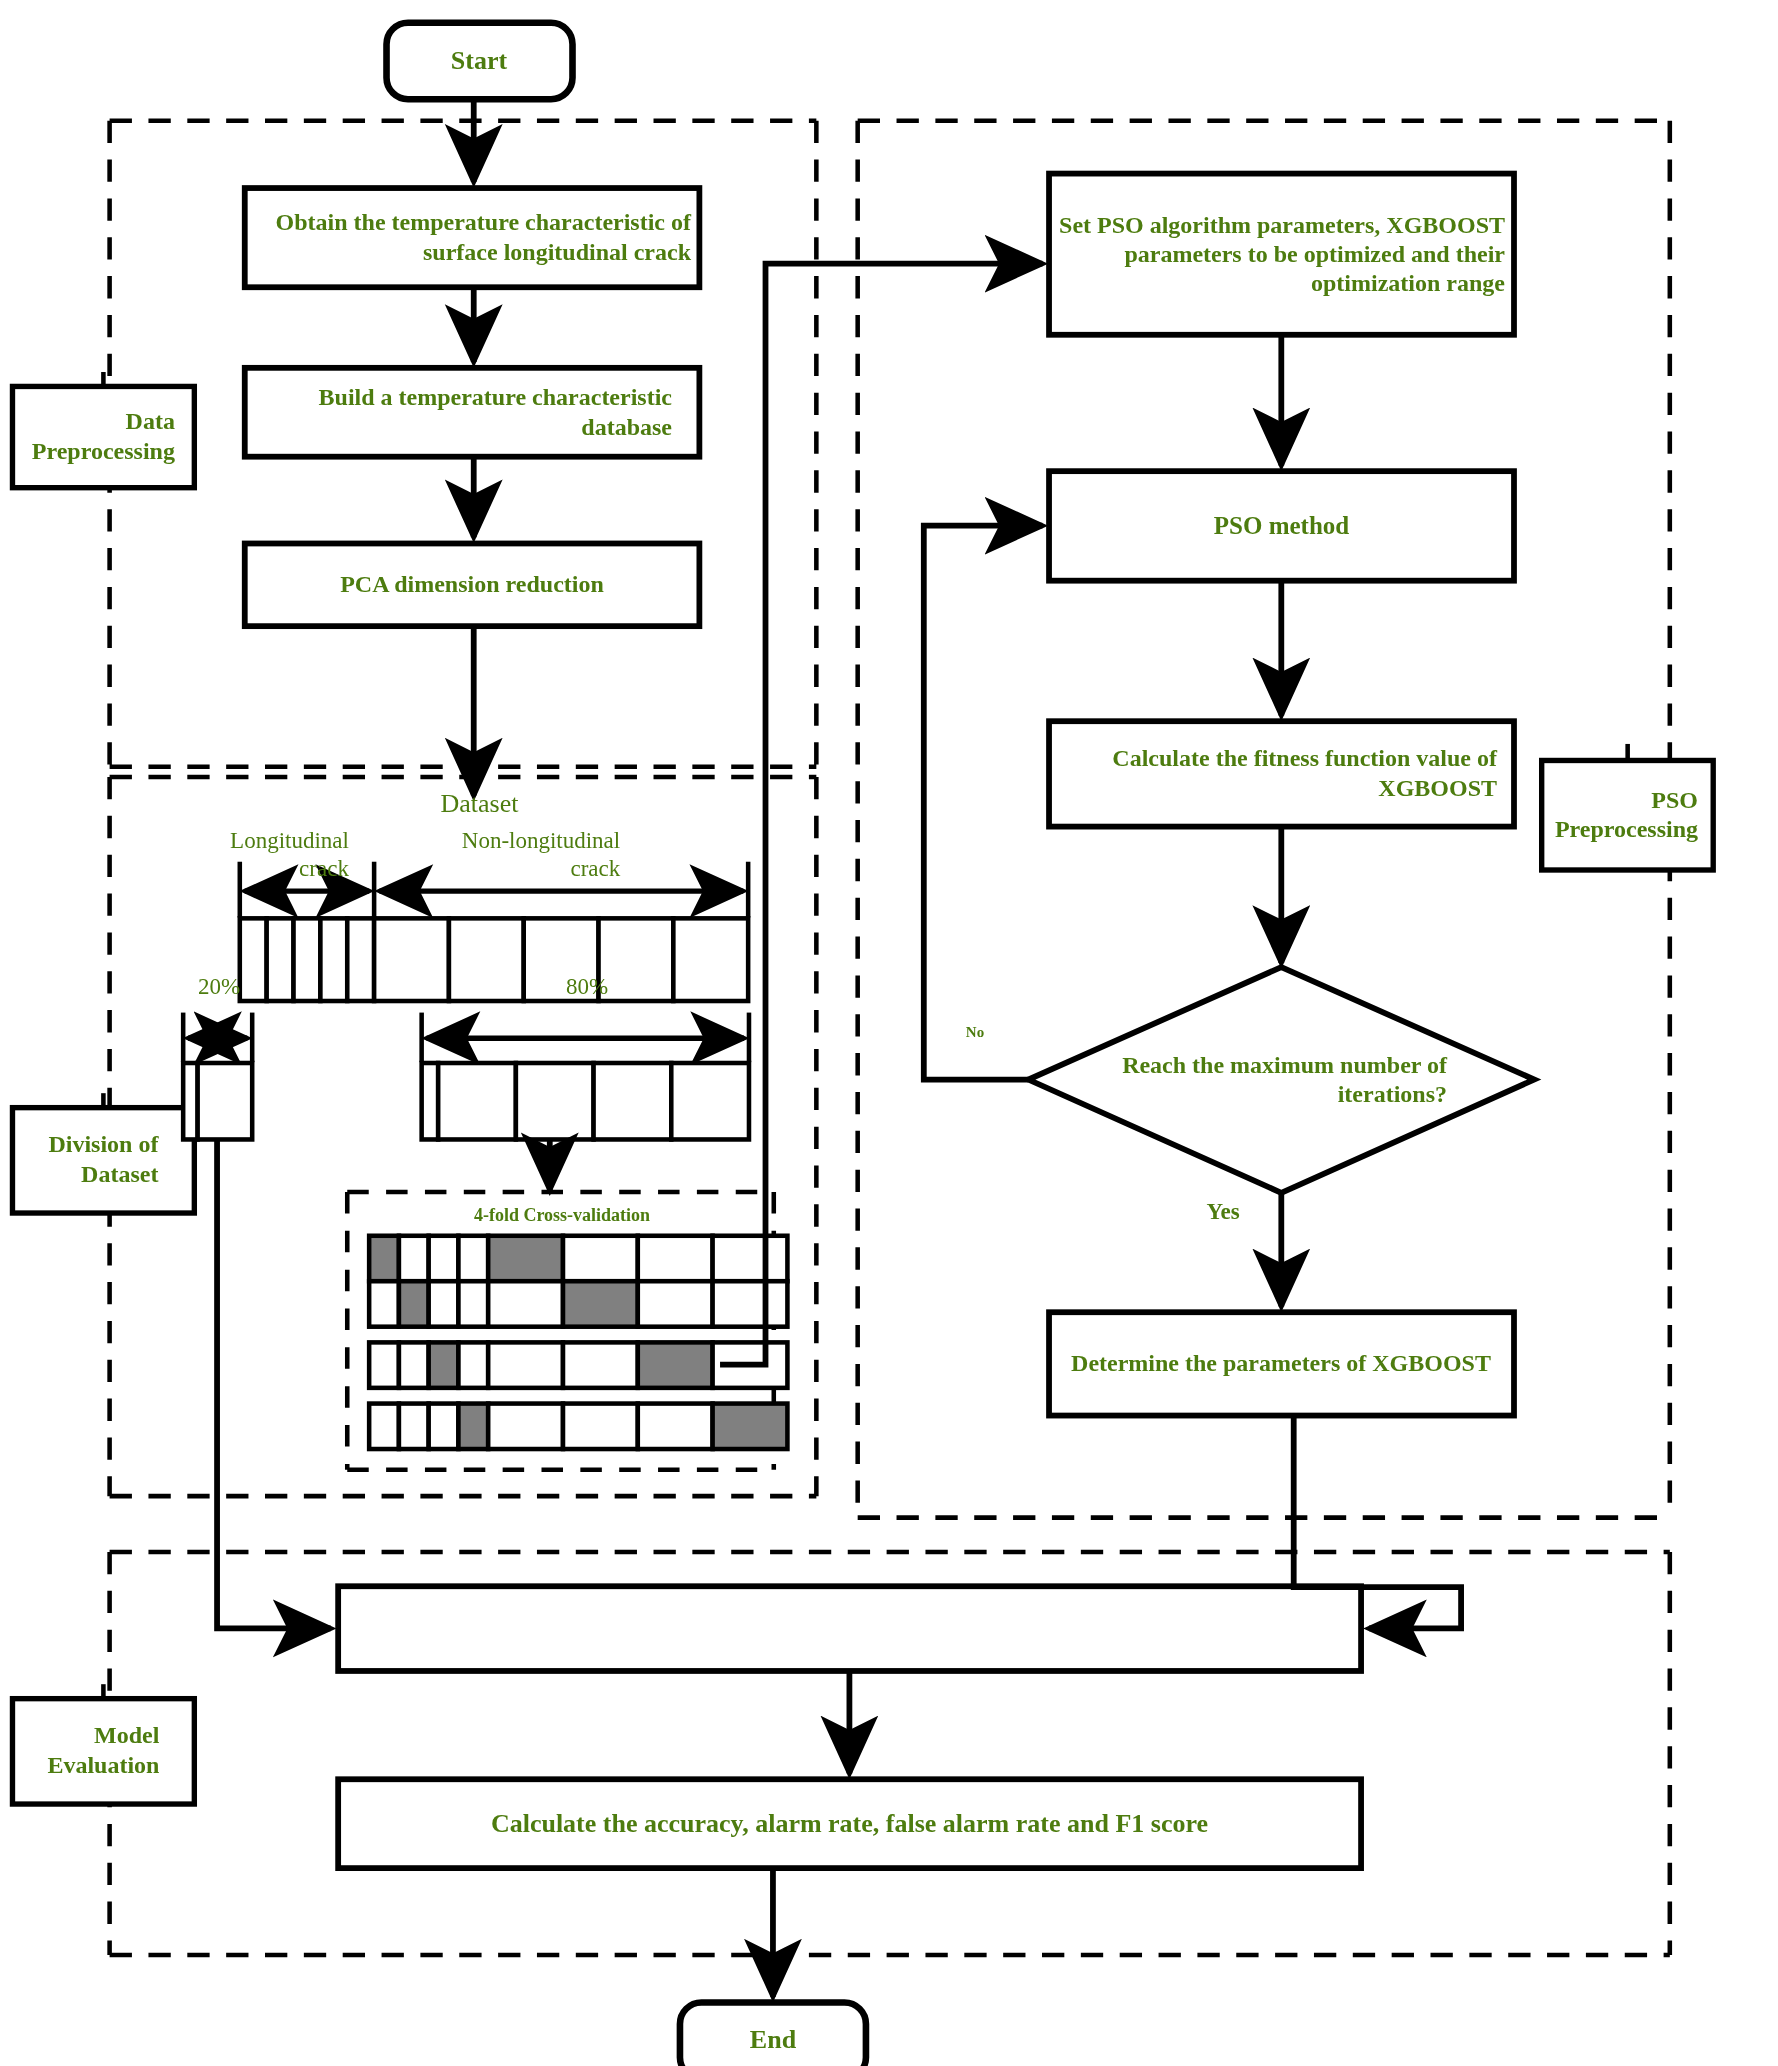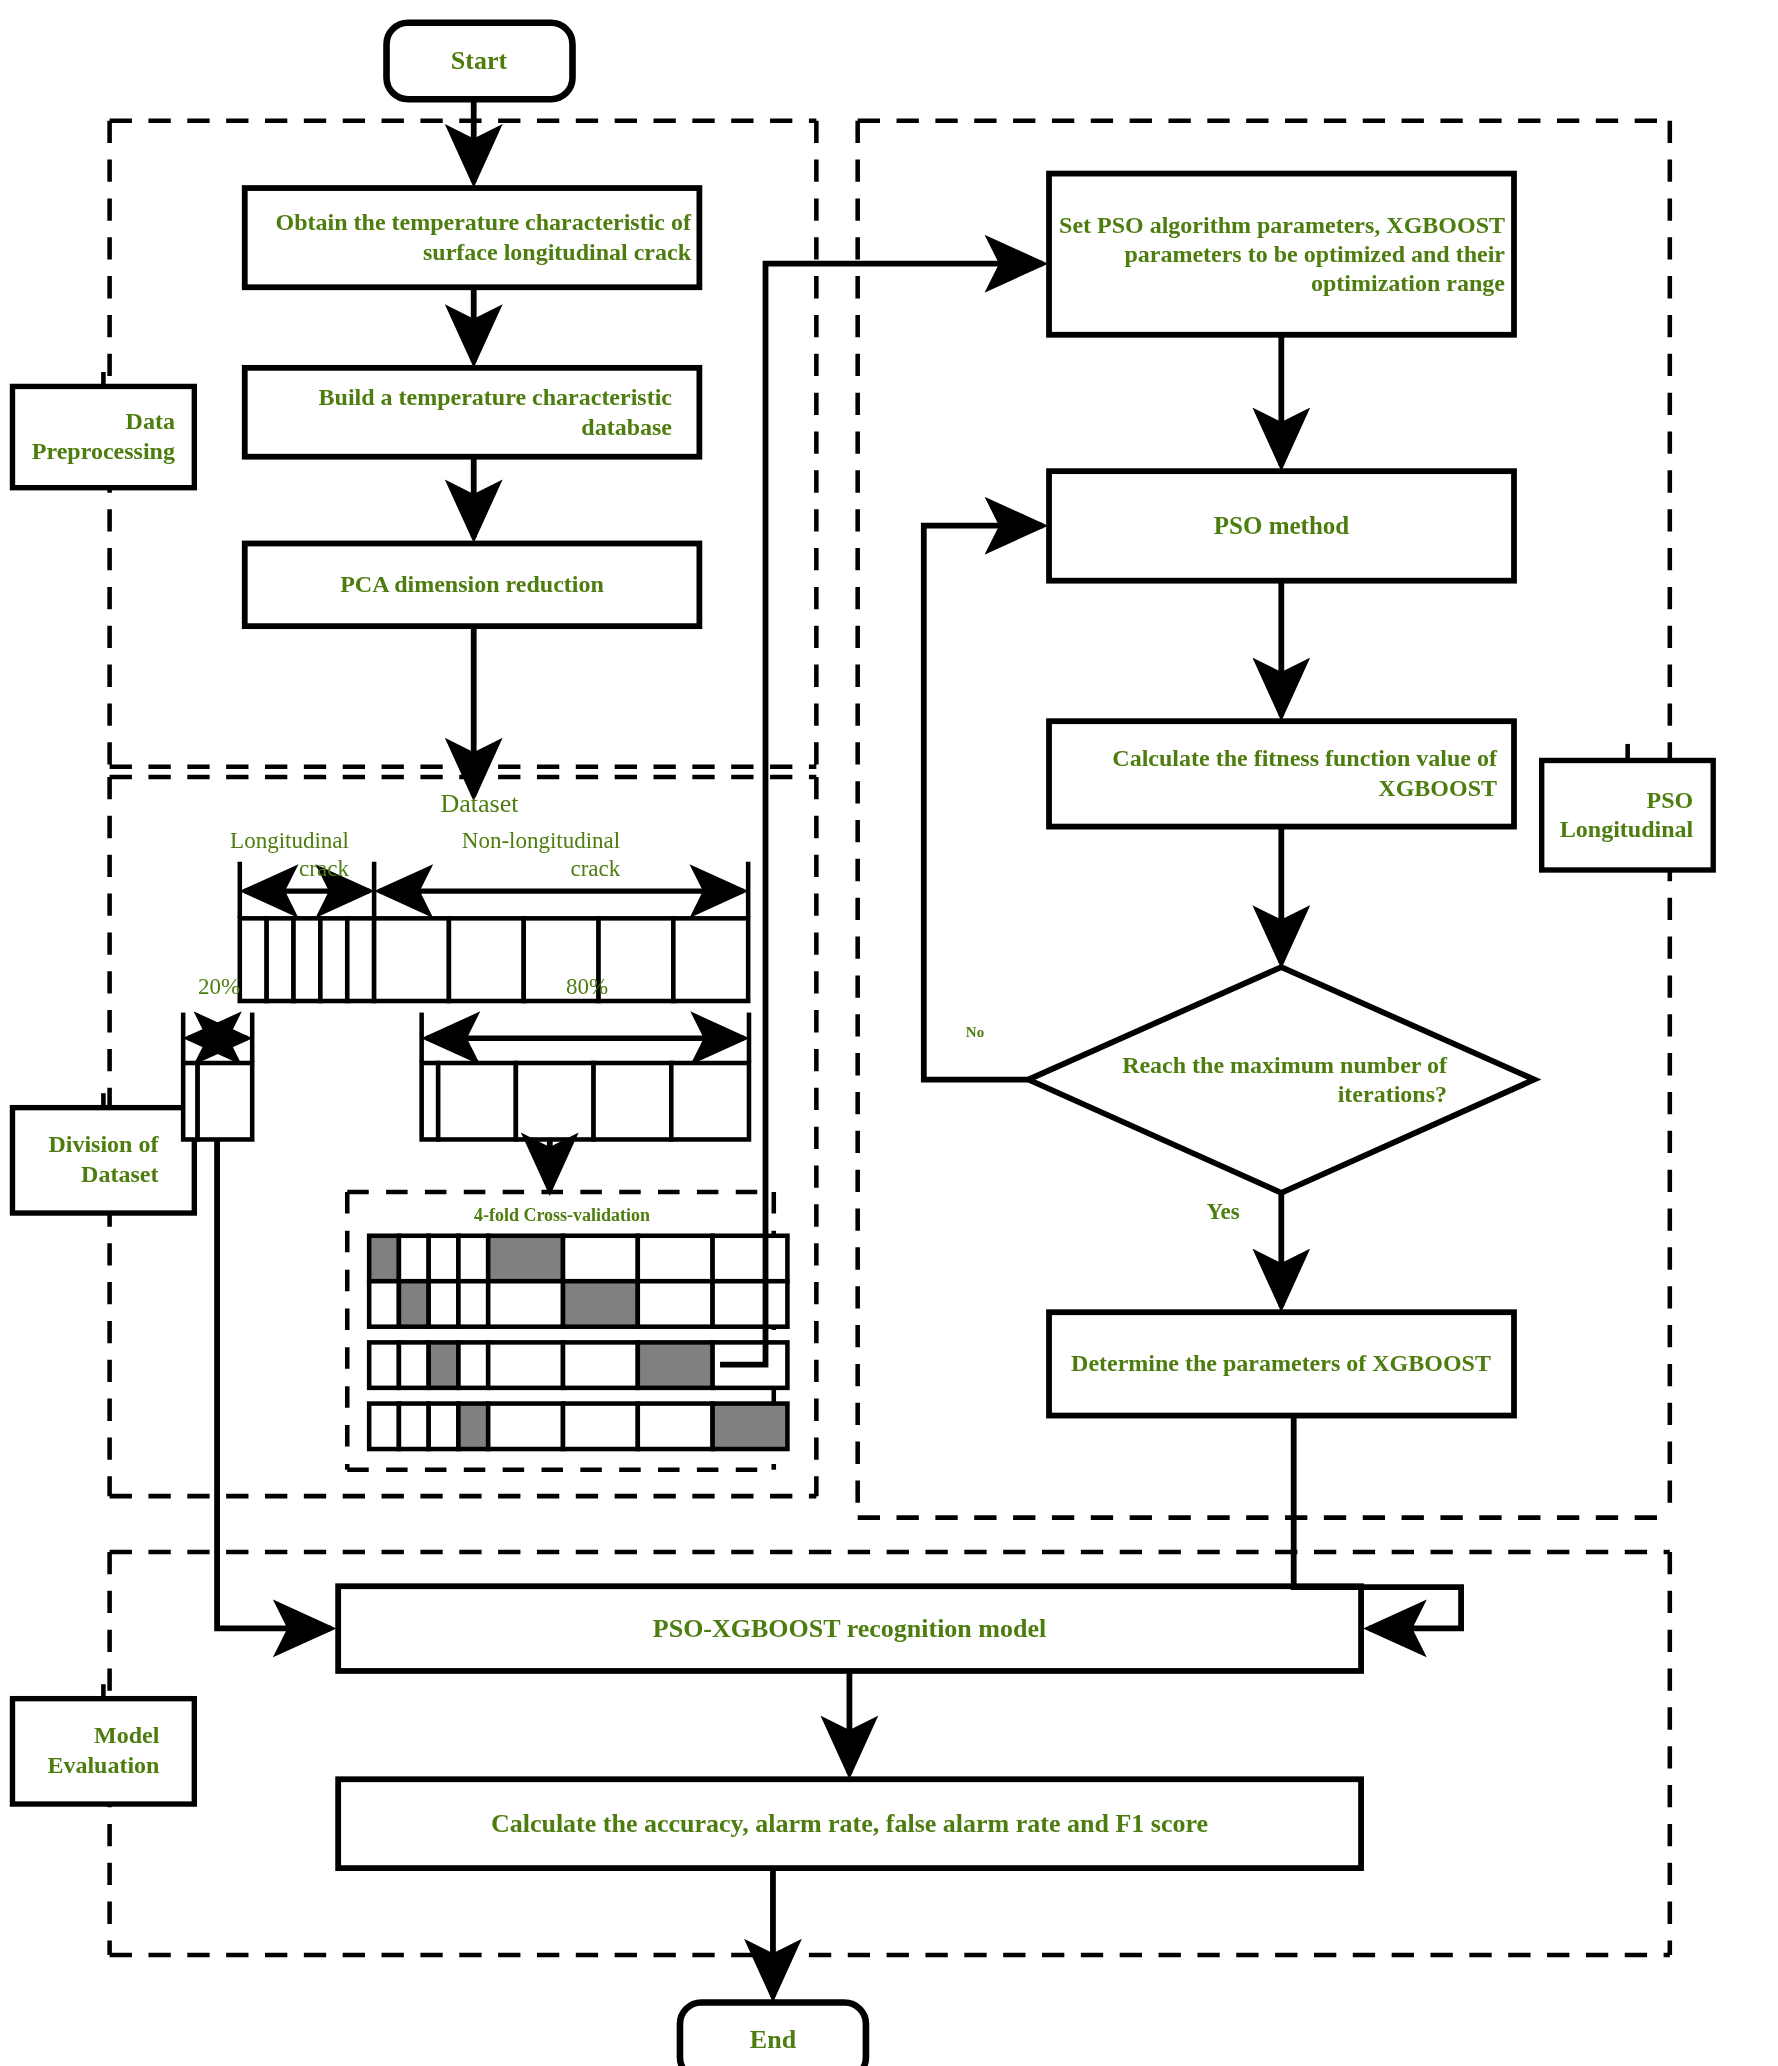--- a/index.html
+++ b/index.html
@@ -199,36 +199,35 @@
 <div class="lbl" style="left:386px;top:23px;width:186px;height:76px;font-size:26px;">Start</div>
 <div class="lbl" style="left:680px;top:2002px;width:186px;height:76px;font-size:26px;">End</div>
 
 <div class="lbl" style="left:12.4px;top:386px;width:182px;height:101px;font-size:24px;white-space:pre-line;">Data
 Preprocessing</div>
 <div class="lbl" style="left:12.4px;top:1107px;width:182px;height:105px;font-size:24px;white-space:pre-line;">Division of
 Dataset</div>
 <div class="lbl" style="left:12.4px;top:1698px;width:182px;height:105px;font-size:24px;white-space:pre-line;">Model
 Evaluation</div>
 <div class="lbl" style="left:1541px;top:760px;width:171px;height:110px;font-size:24px;white-space:pre-line;">PSO
-Longitudinal</div>
+Preprocessing</div>
 
 <div class="lbl" style="left:253px;top:188px;width:438px;height:99px;font-size:24px;">Obtain the temperature characteristic of surface longitudinal crack</div>
 <div class="lbl" style="left:251px;top:368px;width:421px;height:89px;font-size:24px;">Build a temperature characteristic database</div>
 <div class="lbl" style="left:253px;top:543px;width:438px;height:83px;font-size:24px;">PCA dimension reduction</div>
 
 <div class="lbl" style="left:1057px;top:174px;width:448px;height:161px;font-size:24px;">Set PSO algorithm parameters, XGBOOST parameters to be optimized and their optimization range</div>
 <div class="lbl" style="left:1049px;top:471px;width:465px;height:110px;font-size:25px;">PSO method</div>
 <div class="lbl" style="left:1065px;top:721px;width:432px;height:105px;font-size:24px;">Calculate the fitness function value of XGBOOST</div>
 <div class="lbl" style="left:1065px;top:1312px;width:432px;height:103px;font-size:24px;">Determine the parameters of XGBOOST</div>
 
 <div class="lbl" style="left:1116px;top:1021px;width:331px;height:118px;font-size:24px;">Reach the maximum number of iterations?</div>
 <div class="lbl" style="left:942px;top:1016px;width:66px;height:33px;font-size:15px;">No</div>
 <div class="lbl" style="left:1186px;top:1196px;width:74px;height:33px;font-size:23px;">Yes</div>
 
-<div class="lbl" style="left:338px;top:1586px;width:1023px;height:85px;font-size:26px;">PSO-XGBOOST recognition model</div>
 <div class="lbl" style="left:338px;top:1779px;width:1023px;height:89px;font-size:26px;">Calculate the accuracy, alarm rate, false alarm rate and F1 score</div>
 
 <div class="lbl" style="left:372px;top:787px;width:215px;height:33px;font-size:26px;font-weight:normal;">Dataset</div>
 <div class="lbl" style="left:207px;top:824px;width:165px;height:62px;font-size:23px;font-weight:normal;white-space:pre-line;">Longitudinal
 crack</div>
 <div class="lbl" style="left:413px;top:824px;width:256px;height:62px;font-size:23px;font-weight:normal;white-space:pre-line;">Non-longitudinal
 crack</div>
 <div class="lbl" style="left:182px;top:971px;width:74px;height:33px;font-size:23px;font-weight:normal;">20%</div>
 <div class="lbl" style="left:550px;top:971px;width:74px;height:33px;font-size:23px;font-weight:normal;">80%</div>
 <div class="lbl" style="left:372px;top:1198px;width:380px;height:35px;font-size:18px;">4-fold Cross-validation</div>

